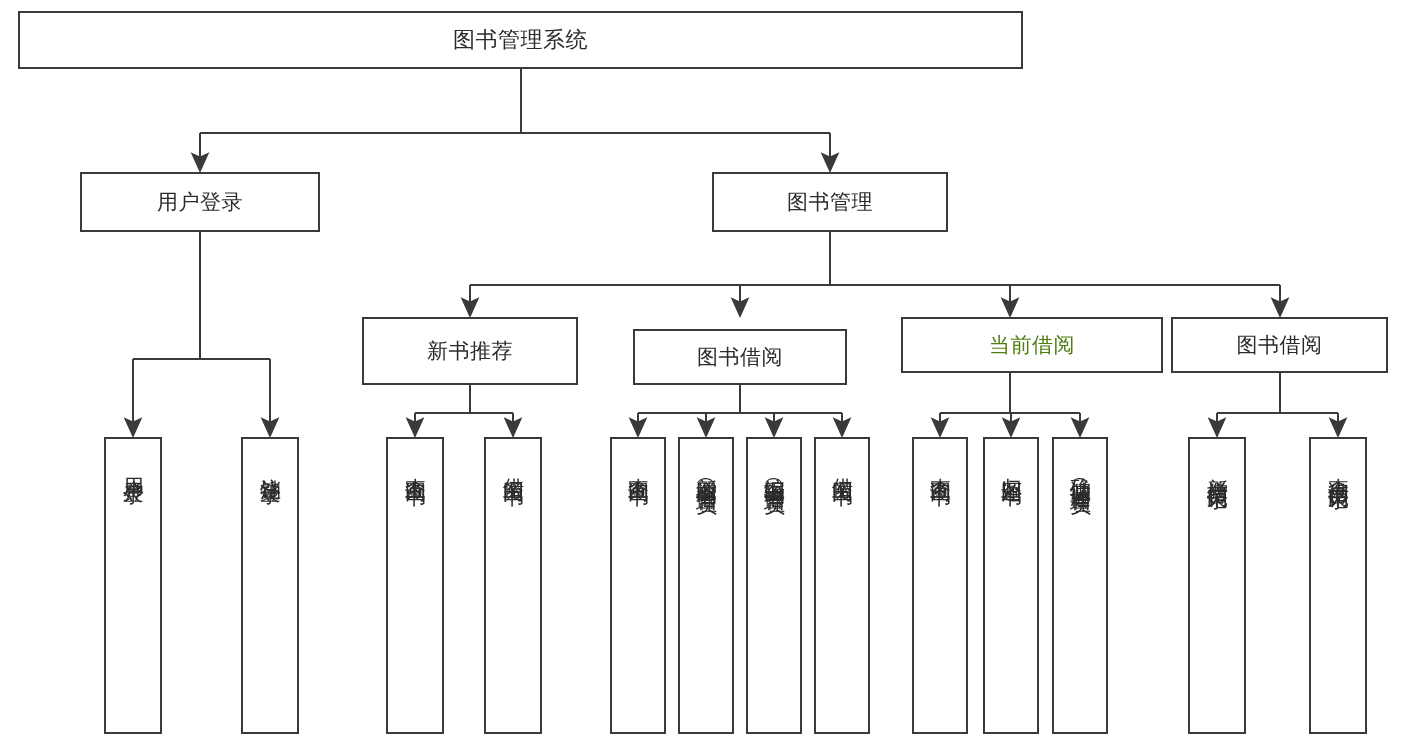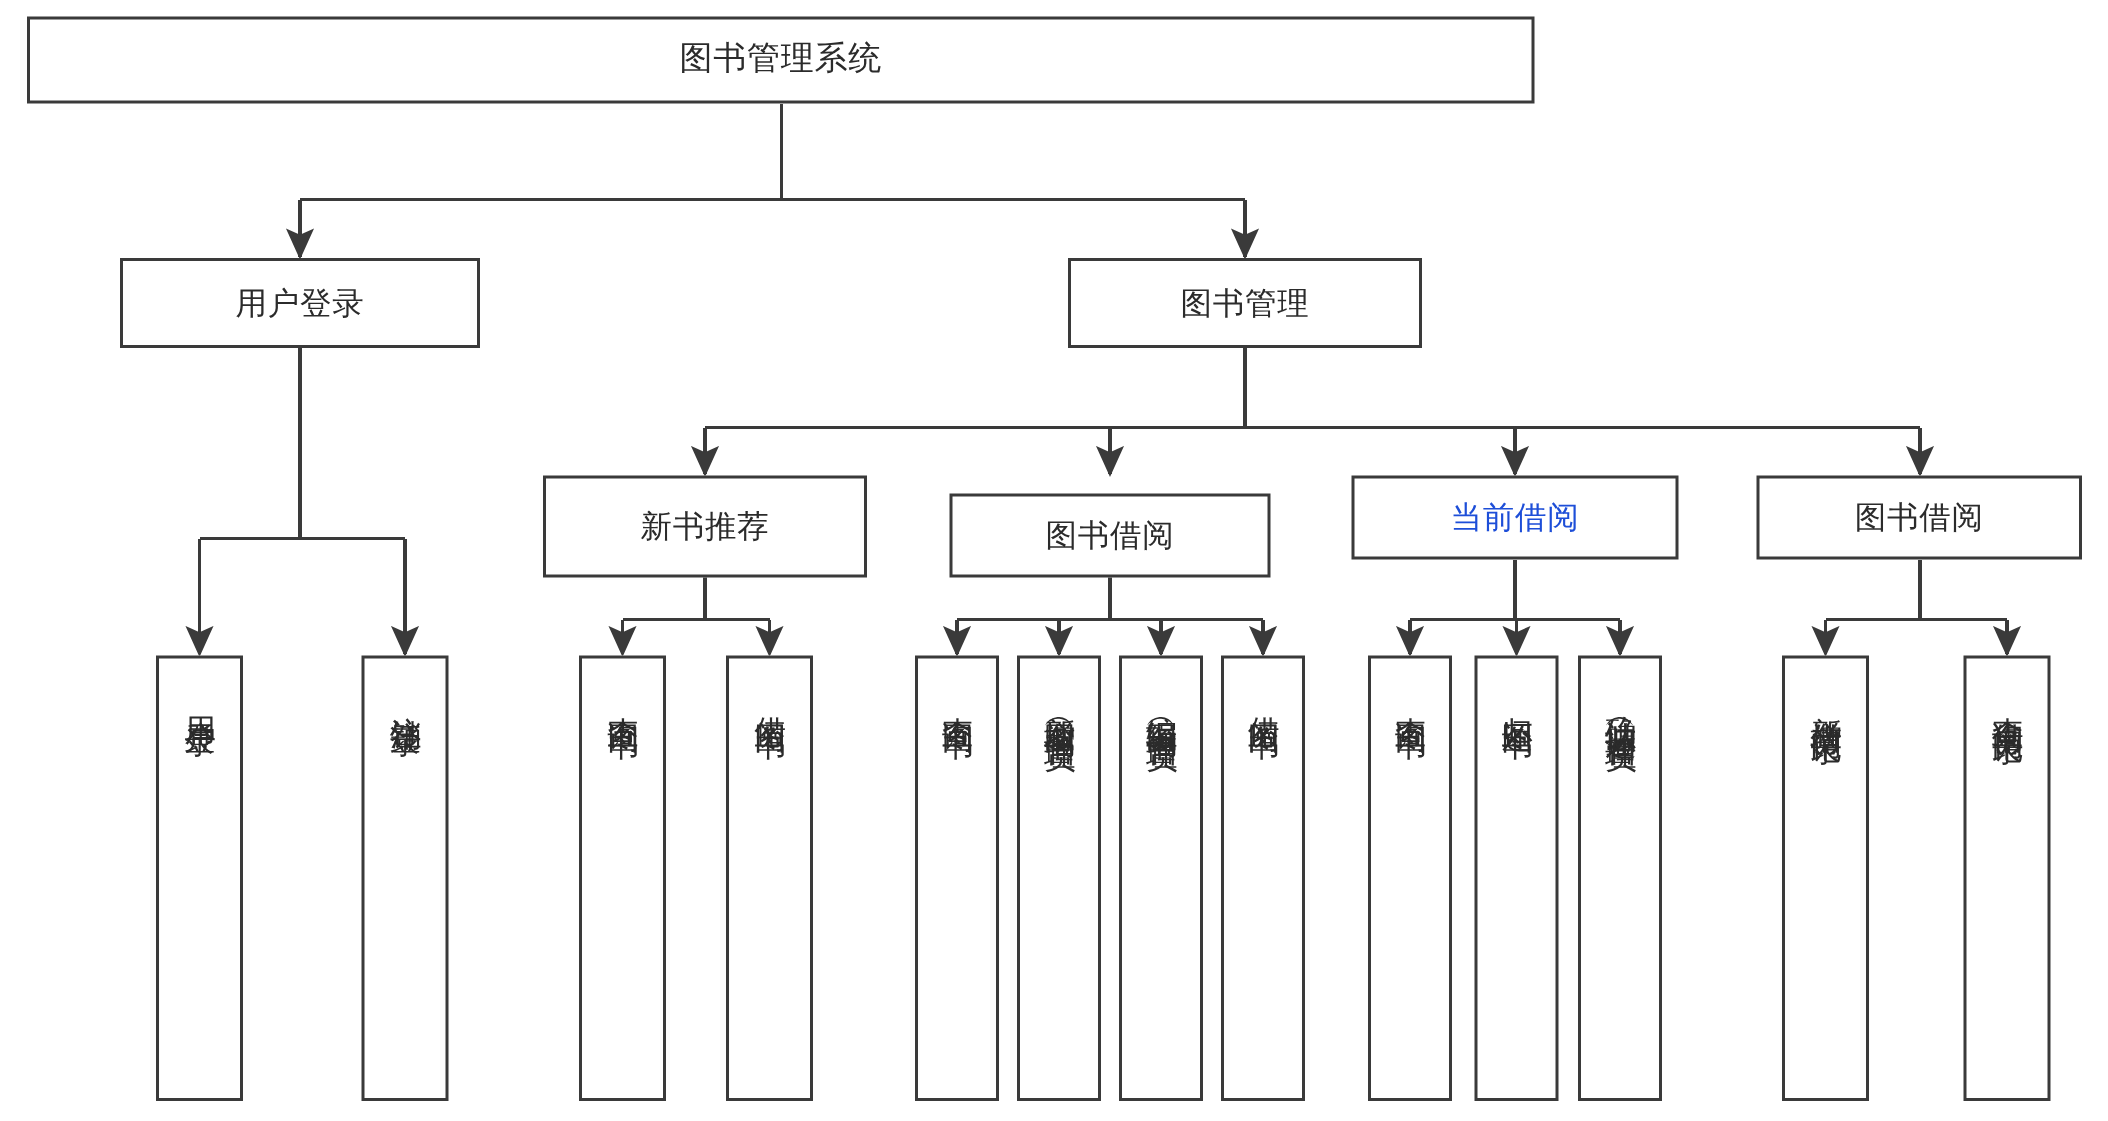--- a/index.html
+++ b/index.html
@@ -123,21 +123,21 @@
       </div>
       <div class="node horiz" style="left: 712px; top: 172px; width: 236px; height: 60px; border-color: rgb(58, 58, 58); color: rgb(43, 43, 43);">
         <span class="label">图书管理</span>
       </div>
       <div class="node horiz" style="left: 362px; top: 317px; width: 216px; height: 68px; border-color: rgb(58, 58, 58); color: rgb(43, 43, 43);">
         <span class="label">新书推荐</span>
       </div>
       <div class="node horiz" style="left: 633px; top: 317px; width: 214px; height: 56px; border-color: rgb(58, 58, 58); color: rgb(43, 43, 43); margin-top: 12px;">
         <span class="label">图书借阅</span>
       </div>
-      <div class="node horiz" style="left: 901px; top: 317px; width: 218px; height: 56px; border-color: rgb(58, 58, 58); color: #1d4ed8;">
+      <div class="node horiz" style="left: 901px; top: 317px; width: 262px; height: 56px; border-color: rgb(58, 58, 58); color: #4d7c0f;">
         <span class="label">当前借阅</span>
       </div>
       <div class="node horiz" style="left: 1171px; top: 317px; width: 217px; height: 56px; border-color: rgb(58, 58, 58); color: rgb(43, 43, 43);">
         <span class="label">图书借阅</span>
       </div>
       <div class="node vert" style="left: 104px; top: 437px; width: 58px; height: 297px; border-color: rgb(58, 58, 58); color: rgb(43, 43, 43);">
         <span class="label">用户登录</span>
       </div>
       <div class="node vert" style="left: 241px; top: 437px; width: 58px; height: 297px; border-color: rgb(58, 58, 58); color: rgb(43, 43, 43);">
         <span class="label">注销登录</span>

